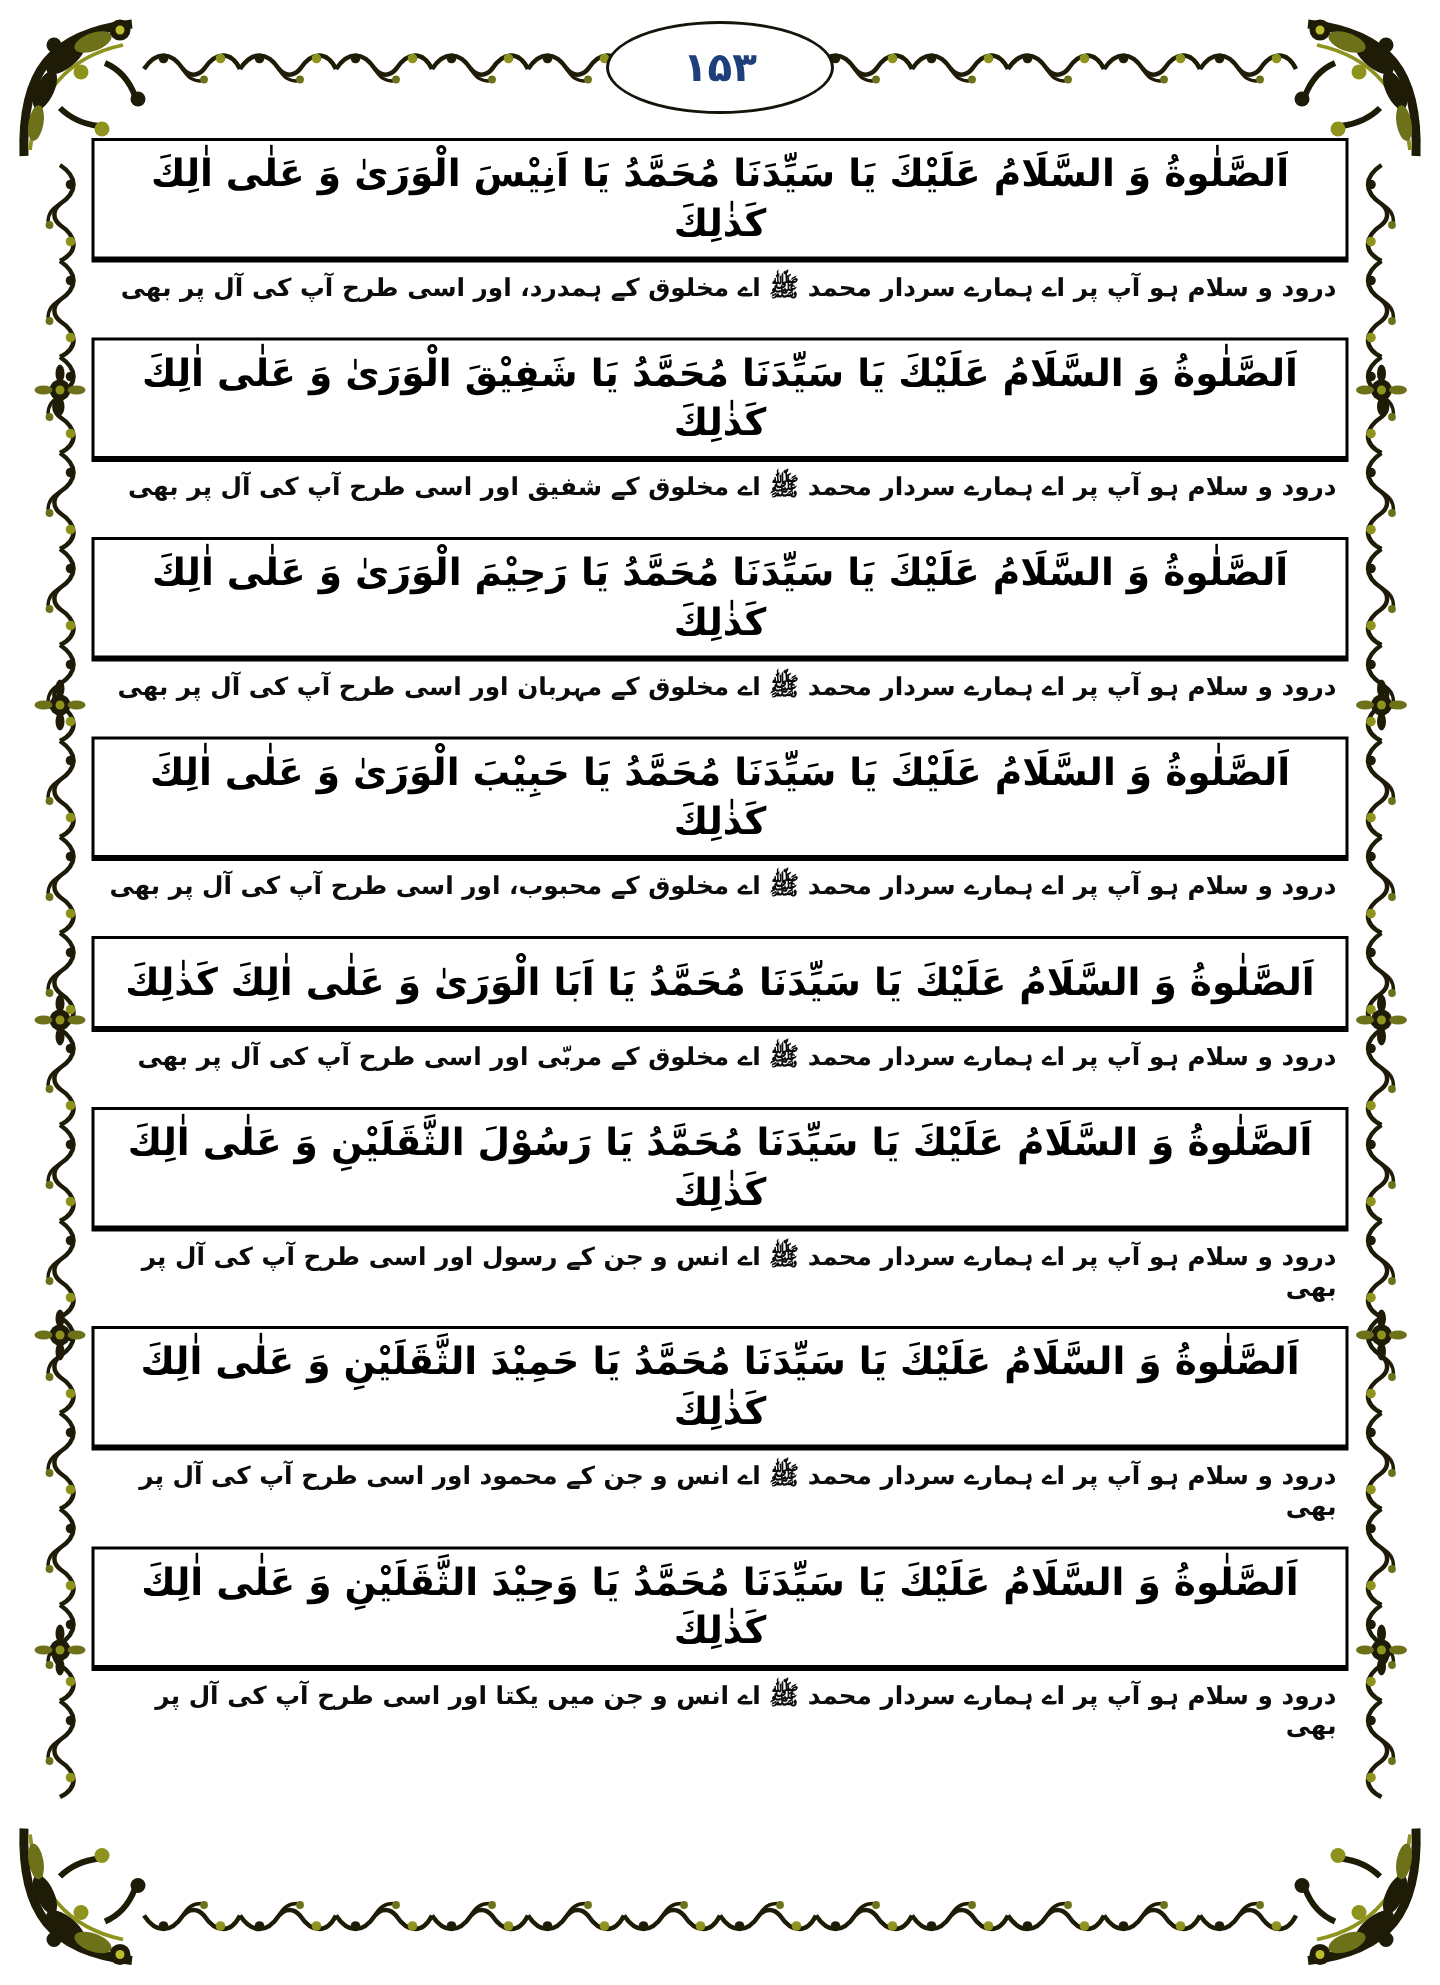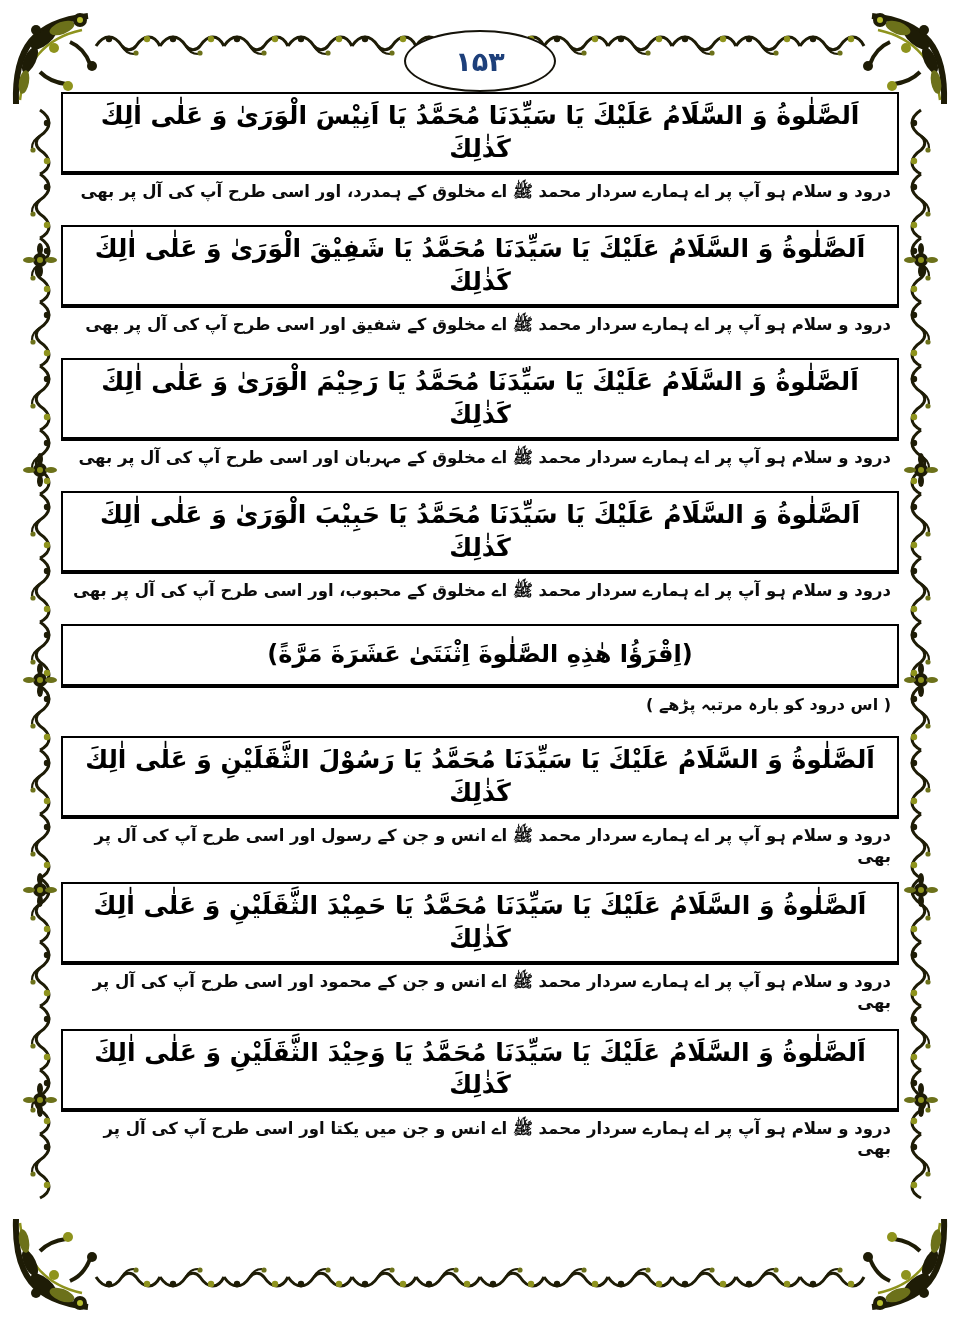--- a/index.html
+++ b/index.html
@@ -3,21 +3,21 @@
 <meta charset="utf-8">
 <style>
   html,body{margin:0;padding:0;}
   body{
     width:960px;height:1323px;position:relative;overflow:hidden;
     background:#ffffff;
     font-family:"DejaVu Sans","Liberation Sans",sans-serif;
   }
   .border-svg{position:absolute;inset:0;z-index:1;}
   .page-number-badge{
-    position:absolute;top:30px;left:50%;transform:translateX(-50%);
+    position:absolute;top:14px;left:50%;transform:translateX(-50%);
     width:148px;height:58px;background:#ffffff;
     border:2.5px solid #15130a;border-radius:50%;
     display:flex;align-items:center;justify-content:center;
     z-index:3;
     color:#1d3f7a;font-size:27px;font-weight:bold;letter-spacing:4px;
   }
   .content{
     position:absolute;top:92px;left:61px;right:61px;z-index:2;
     direction:rtl;
   }
@@ -166,27 +166,27 @@
     <div class="urdu-line">درود و سلام ہو آپ پر اے ہمارے سردار محمد ﷺ اے مخلوق کے مہربان اور اسی طرح آپ کی آل پر بھی</div>
   </div>
 
   <div class="block dua">
     <div class="dua-box">
       <span>اَلصَّلٰوةُ وَ السَّلَامُ عَلَيْكَ يَا سَيِّدَنَا مُحَمَّدُ يَا حَبِيْبَ الْوَرَىٰ وَ عَلٰى اٰلِكَ كَذٰلِكَ</span>
     </div>
     <div class="urdu-line">درود و سلام ہو آپ پر اے ہمارے سردار محمد ﷺ اے مخلوق کے محبوب، اور اسی طرح آپ کی آل پر بھی</div>
   </div>
 
-
-  <div class="block instruction">
-    <div class="dua-box">
-      <span>(اِقْرَؤُا هٰذِهِ الصَّلٰوةَ اِثْنَتَىٰ عَشَرَةَ مَرَّةً)</span>
-    </div>
-    <div class="urdu-line">( اس درود کو بارہ مرتبہ پڑھے )</div>
-  </div>
+  <div class="block dua">
+    <div class="dua-box">
+      <span>اَلصَّلٰوةُ وَ السَّلَامُ عَلَيْكَ يَا سَيِّدَنَا مُحَمَّدُ يَا اَبَا الْوَرَىٰ وَ عَلٰى اٰلِكَ كَذٰلِكَ</span>
+    </div>
+    <div class="urdu-line">درود و سلام ہو آپ پر اے ہمارے سردار محمد ﷺ اے مخلوق کے مربّی اور اسی طرح آپ کی آل پر بھی</div>
+  </div>
+
 
   <div class="block dua">
     <div class="dua-box">
       <span>اَلصَّلٰوةُ وَ السَّلَامُ عَلَيْكَ يَا سَيِّدَنَا مُحَمَّدُ يَا رَسُوْلَ الثَّقَلَيْنِ وَ عَلٰى اٰلِكَ كَذٰلِكَ</span>
     </div>
     <div class="urdu-line">درود و سلام ہو آپ پر اے ہمارے سردار محمد ﷺ اے انس و جن کے رسول اور اسی طرح آپ کی آل پر بھی</div>
   </div>
 
   <div class="block dua">
     <div class="dua-box">

